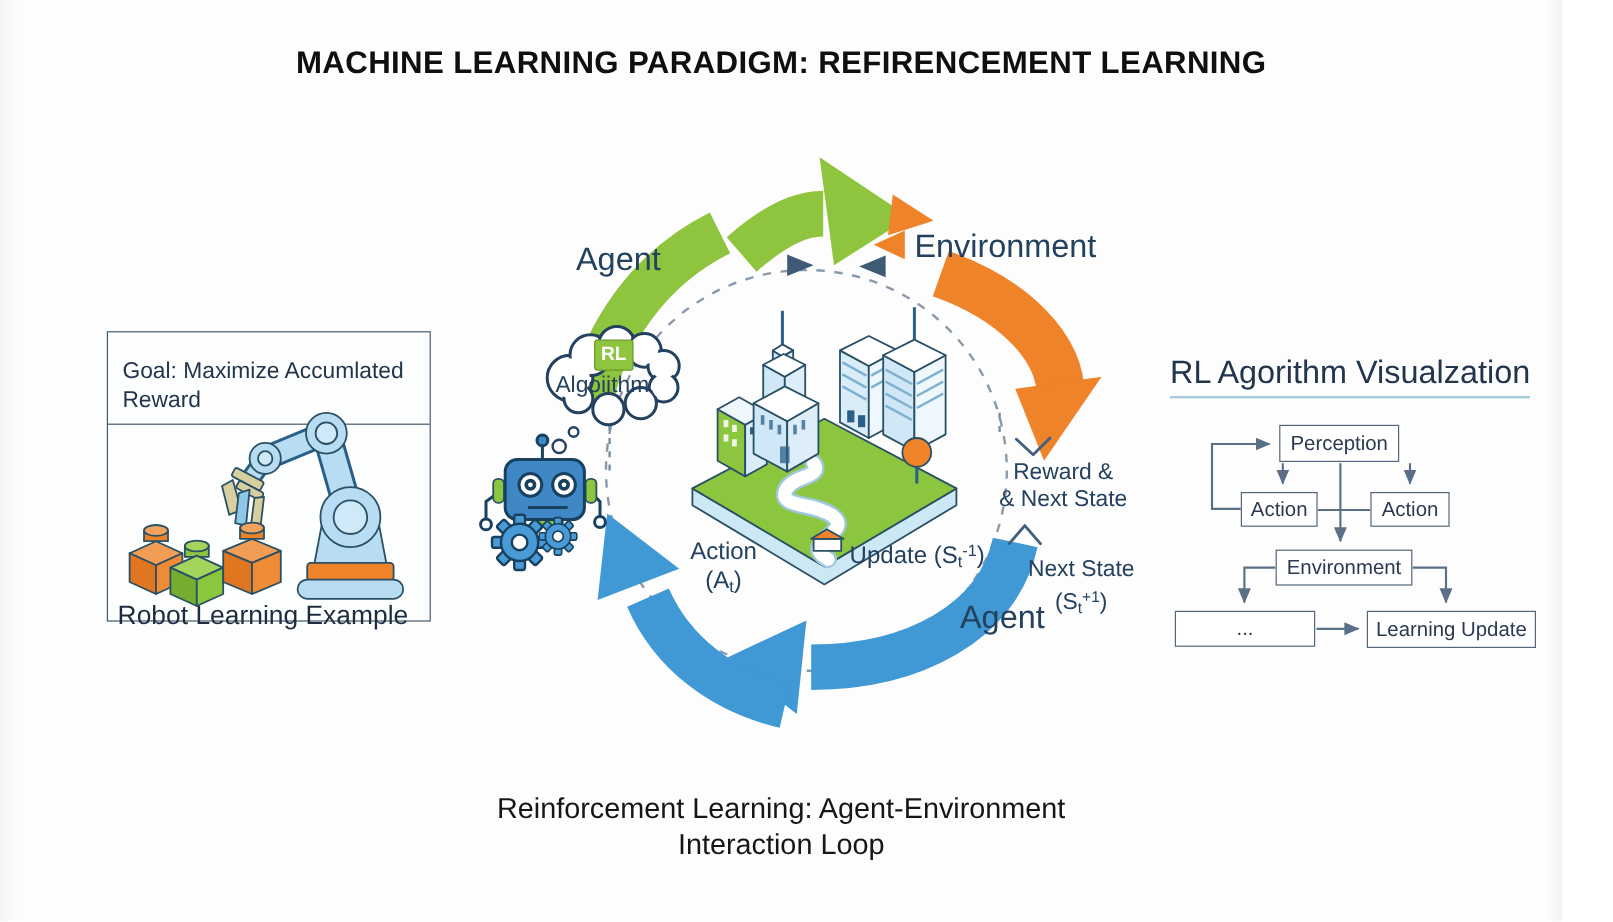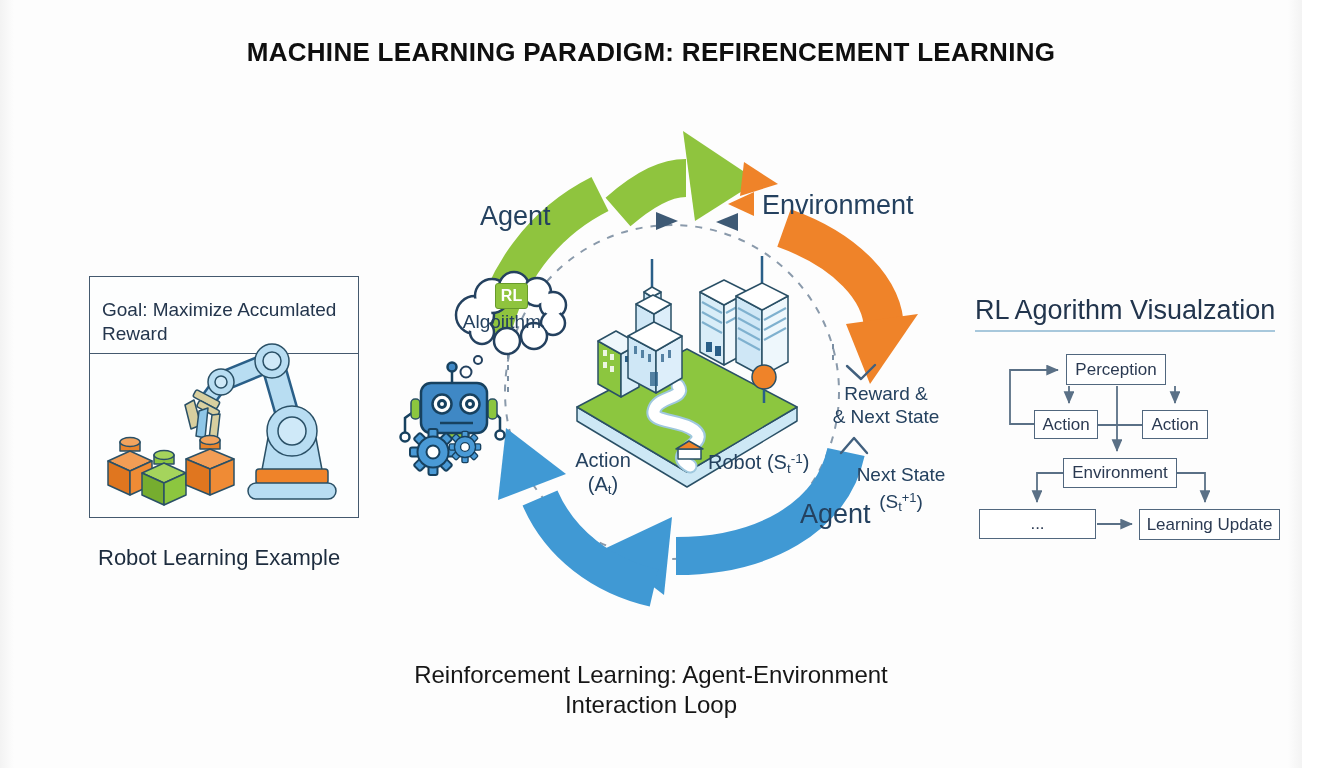--- a/index.html
+++ b/index.html
@@ -16,21 +16,21 @@
   
   .page-title{left:0;right:0;top:37px;text-align:center;font-size:26px;font-weight:600;
     color:#0f0f0f;letter-spacing:.3px;}
   .footer-caption{left:0;right:0;top:660px;text-align:center;font-size:24px;line-height:30px;
     font-weight:500;color:var(--ink);}
   
   .goal-box{left:89px;top:276px;width:270px;height:242px;border:1.5px solid #44596e;background:#fdfefe;box-sizing:border-box;}
   .goal-text{position:absolute;left:0;top:12px;width:100%;height:65px;box-sizing:border-box;
     padding:9px 12px;font-size:19px;line-height:24px;color:#24364d;border-bottom:1.5px solid #44596e;}
   .arm-svg{position:absolute;left:0;top:66px;}
-  .robot-caption{left:98px;top:545px;font-size:22px;color:#1d2c3e;}
+  .robot-caption{left:98px;top:500px;font-size:22px;color:#1d2c3e;}
   
   .lbl{color:var(--navy);}
   .lbl-agent-top{left:480px;top:201px;font-size:27px;}
   .lbl-environment{left:762px;top:190px;font-size:27px;}
   .lbl-agent-bottom{left:800px;top:499px;font-size:27px;}
   .lbl-action{left:559px;top:448px;width:88px;text-align:center;font-size:20px;line-height:24px;}
   .lbl-state{left:708px;top:451px;font-size:20px;}
   .lbl-reward{left:820px;top:382px;width:132px;text-align:center;font-size:19px;line-height:23px;}
   .lbl-next-state{left:845px;top:463px;width:112px;text-align:center;font-size:19px;line-height:23px;}
   .sub{font-size:0.68em;vertical-align:-0.25em;}
@@ -333,21 +333,21 @@
   <div class="abs lbl lbl-agent-top">Agent</div>
   <div class="abs lbl lbl-environment">Environment</div>
   <div class="abs lbl lbl-agent-bottom">Agent</div>
 
   <div class="abs lbl lbl-action">
     <span>Action</span><br>
     <span>(A</span><span class="sub">t</span><span>)</span>
   </div>
 
   <div class="abs lbl lbl-state">
-    <span>Robot</span><span> (S</span><span class="sub">t</span><span class="sup">-1</span><span>)</span>
+    <span>Update</span><span> (S</span><span class="sub">t</span><span class="sup">-1</span><span>)</span>
   </div>
 
   <div class="abs lbl lbl-reward">
     <span>Reward &amp;</span><br>
     <span>&amp; Next State</span>
   </div>
 
   <div class="abs lbl lbl-next-state">
     <span>Next State</span><br>
     <span>(S</span><span class="sub">t</span><span class="sup">+1</span><span>)</span>

